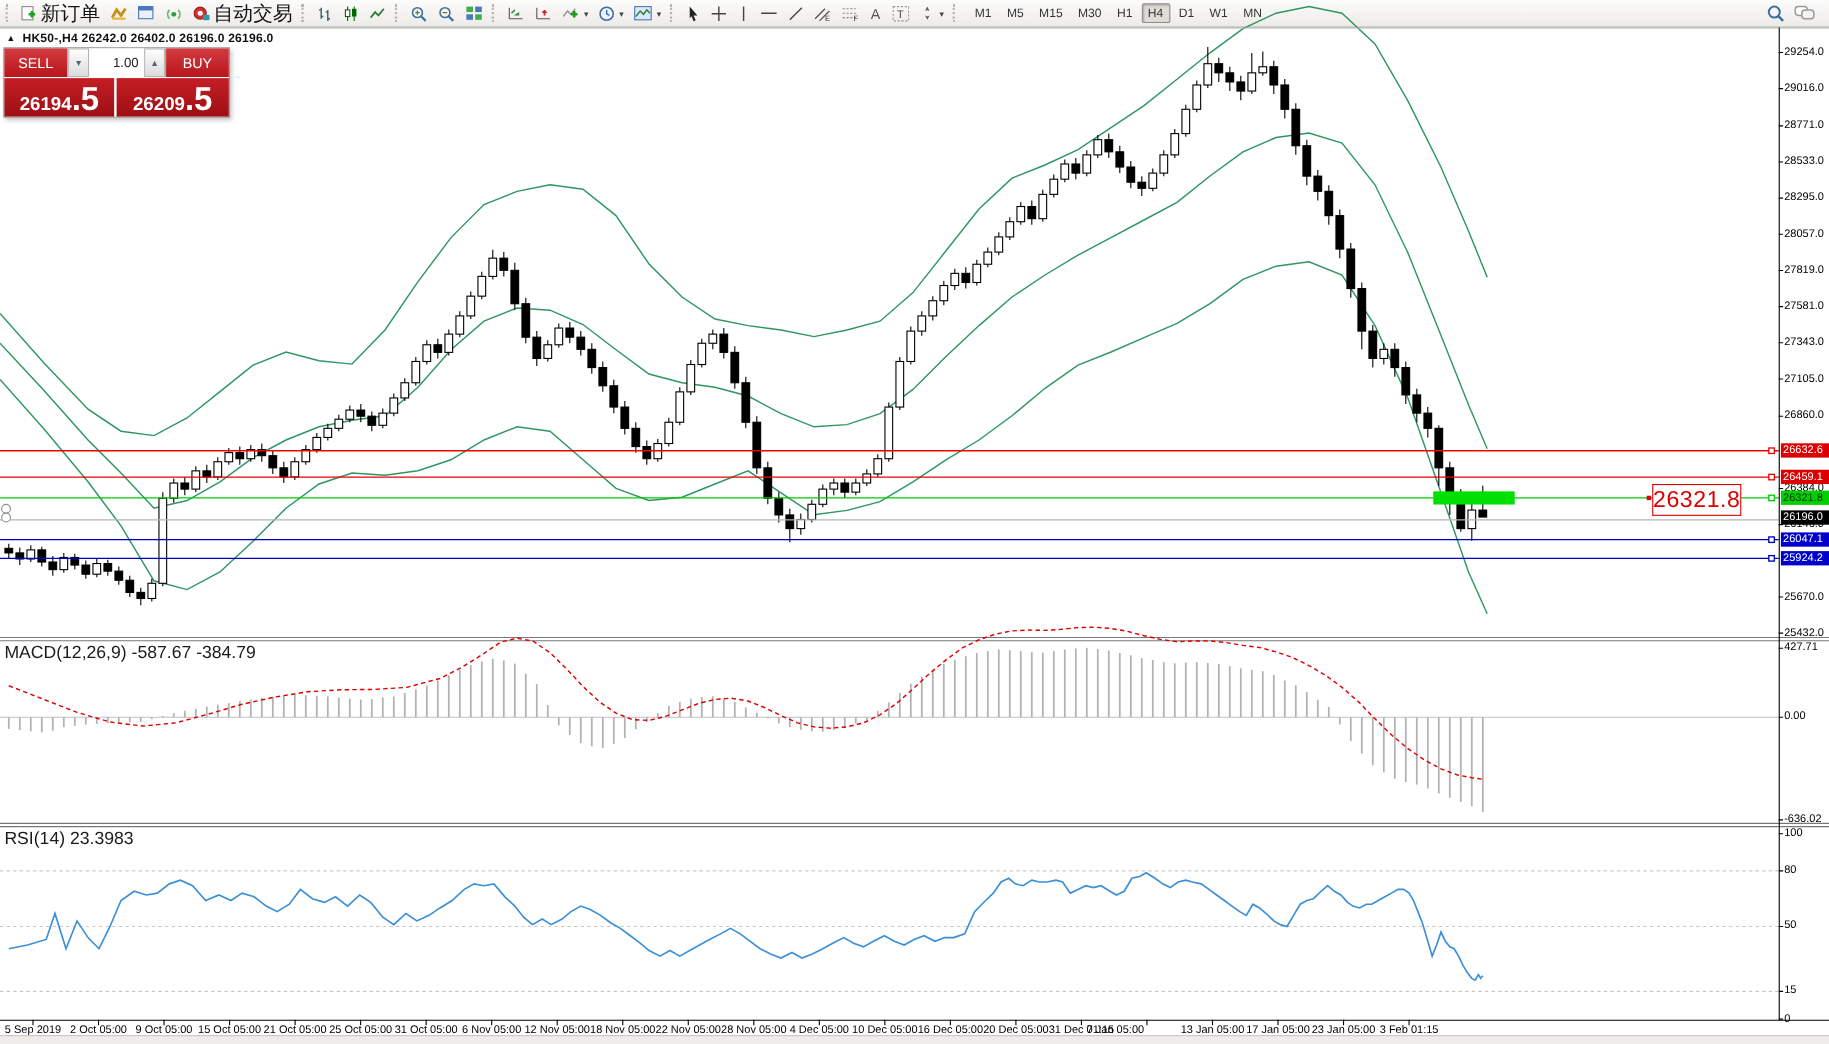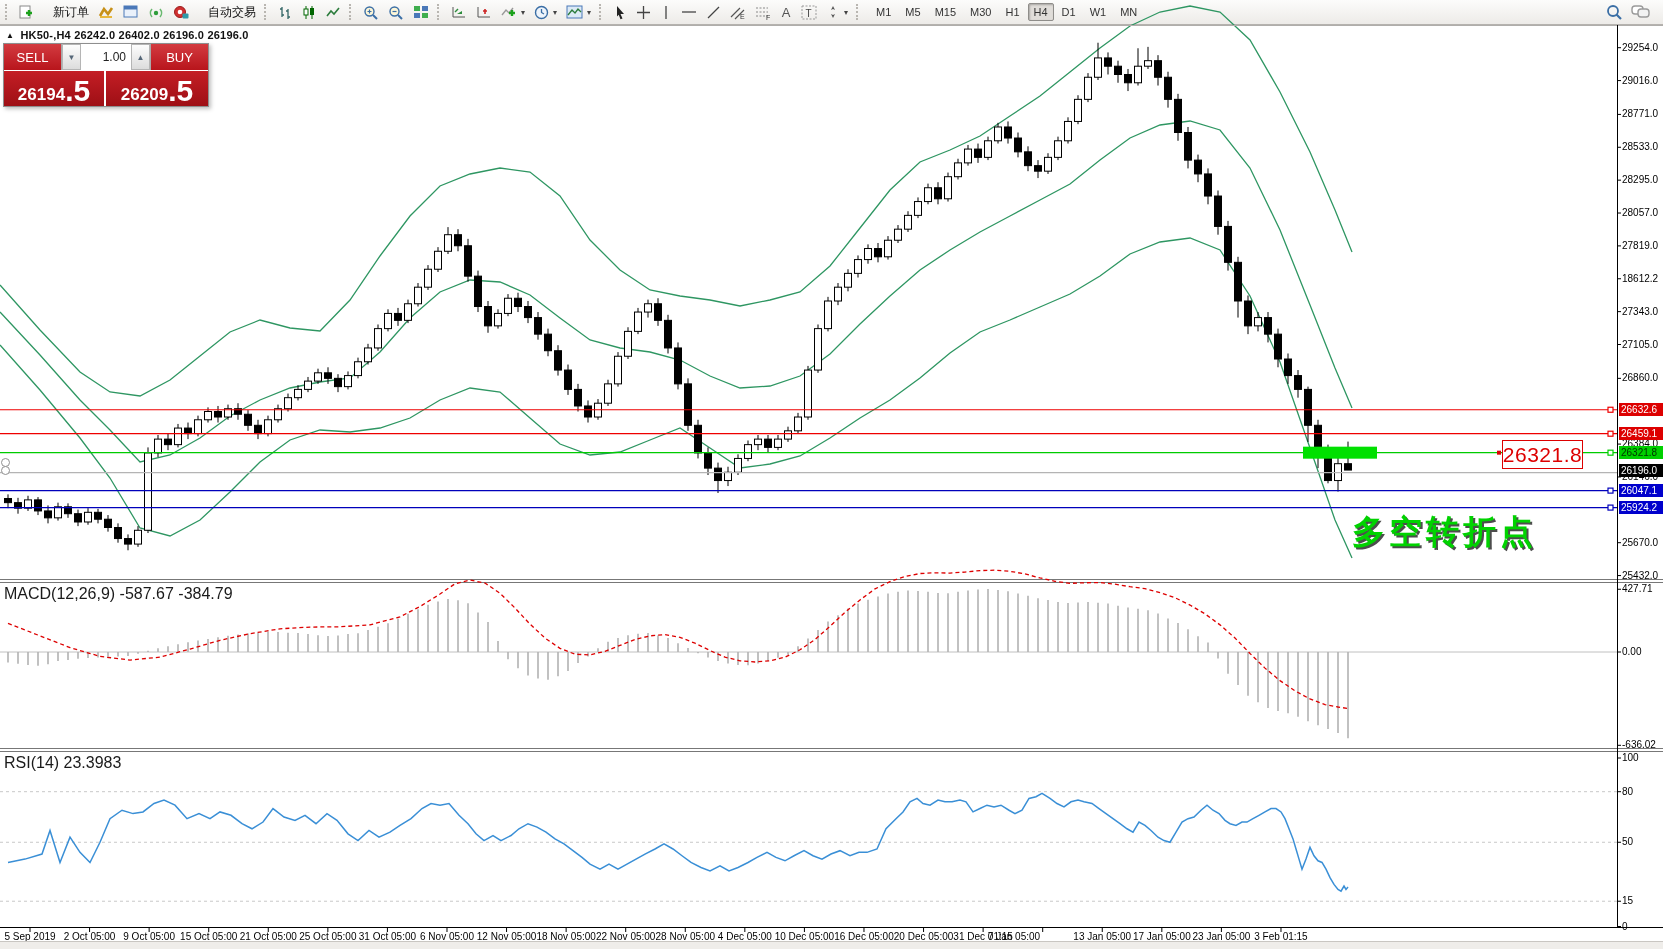--- a/index.html
+++ b/index.html
@@ -1,21 +1,21 @@
 <!DOCTYPE html>
 <html><head>
 <meta charset="utf-8">
 <style>
   html,body{margin:0;padding:0;background:#d8d8d8;}
   .stage{position:relative;width:1663px;height:949px;background:#fff;font-family:"Liberation Sans",sans-serif;overflow:hidden;}
   
   .toolbar{position:absolute;top:0;left:0;width:1663px;height:25px;background:linear-gradient(#fcfcfb,#edebe8);border-bottom:1px solid #b5b2ae;display:flex;align-items:center;padding:0 2px;box-sizing:border-box;gap:1px;}
   .grip{width:4px;height:16px;border-left:2px dotted #b9b6b1;margin:0 3px;}
   .tbtn{height:20px;min-width:20px;display:inline-flex;align-items:center;justify-content:center;gap:3px;border:1px solid transparent;border-radius:2px;font-size:12px;color:#222;padding:0 3px;box-sizing:border-box;}
-  .tbtn .cn{font-size:12px;color:#111;margin-left:16px;}
+  .tbtn .cn{font-size:18px;color:#111;}
   .caret{font-size:8px;color:#444;margin-left:1px;}
   .tf-group{display:flex;align-items:center;gap:2px;margin-left:4px;}
   .tf{font-size:11px;color:#333;padding:2px 5px;border:1px solid transparent;border-radius:2px;}
   .tf.active{background:#e0ddd9;border:1px solid #8f8d8a;box-shadow:inset 1px 1px 2px rgba(0,0,0,.25);}
   .tb-right{margin-left:auto;display:flex;align-items:center;gap:8px;margin-right:10px;}
   .ic{display:inline-block;}
   
   .chart-title{position:absolute;left:6px;top:29px;font-size:11px;font-weight:700;color:#111;letter-spacing:.2px;}
   .chart-title .tri{font-size:8px;vertical-align:1px;margin-right:3px;}
   
@@ -756,34 +756,33 @@
         <span class="main">26209</span>
         <span class="frac">.5</span>
       </div>
     </div>
   </div>
 
   <div class="ind-label" style="top:585px;">MACD(12,26,9) -587.67 -384.79</div>
   <div class="ind-label" style="top:754px;">RSI(14) 23.3983</div>
 
   <div class="price-callout" id="price-callout" style="left: 1502px; top: 440px; width: 79px; height: 27px;">26321.8</div>
-  <div class="turn-note" id="turn-note" style="left: 1352px; top: 510px;">多空转折点</div>
 
   <div class="anchor-dot" style="left:1px;top:458px;"></div>
   <div class="anchor-dot" style="left:1px;top:466px;"></div>
 
   <div id="axis-labels">
       <div class="lab" style="left: 1622px; top: 41.7px;">29254.0</div>
       <div class="lab" style="left: 1622px; top: 74.5711px;">29016.0</div>
       <div class="lab" style="left: 1622px; top: 108.409px;">28771.0</div>
       <div class="lab" style="left: 1622px; top: 141.28px;">28533.0</div>
       <div class="lab" style="left: 1622px; top: 174.151px;">28295.0</div>
       <div class="lab" style="left: 1622px; top: 207.022px;">28057.0</div>
       <div class="lab" style="left: 1622px; top: 239.893px;">27819.0</div>
-      <div class="lab" style="left: 1622px; top: 272.765px;">18612.2</div>
+      <div class="lab" style="left: 1622px; top: 272.765px;">27581.0</div>
       <div class="lab" style="left: 1622px; top: 305.636px; text-align: center;">27343.0</div>
       <div class="lab" style="left: 1622px; top: 338.507px;">27105.0</div>
       <div class="lab" style="left: 1622px; top: 372.345px;">26860.0</div>
       <div class="lab" style="left: 1622px; top: 438.087px;">26384.0</div>
       <div class="lab" style="left: 1622px; top: 470.958px;">26146.0</div>
       <div class="lab" style="left: 1622px; top: 536.7px;">25670.0</div>
       <div class="lab" style="left: 1622px; top: 569.571px;">25432.0</div>
       <div class="lab" style="left: 1619px; top: 403.252px; width: 44px; height: 13px; line-height: 13px; padding-left: 2px; background: rgb(221, 0, 0); color: rgb(255, 255, 255);">26632.6</div>
       <div class="lab" style="left: 1619px; top: 427.215px; width: 44px; height: 13px; line-height: 13px; padding-left: 2px; background: rgb(221, 0, 0); color: rgb(255, 255, 255);">26459.1</div>
       <div class="lab" style="left: 1619px; top: 446.178px; width: 44px; height: 13px; line-height: 13px; padding-left: 2px; background: rgb(0, 208, 0); color: rgb(0, 51, 0);">26321.8</div>

